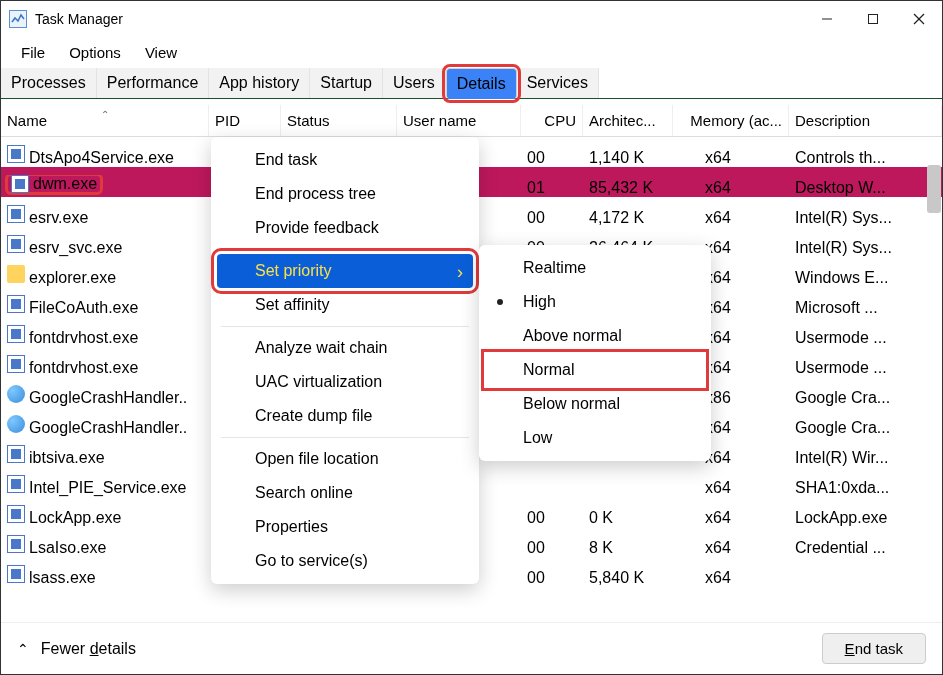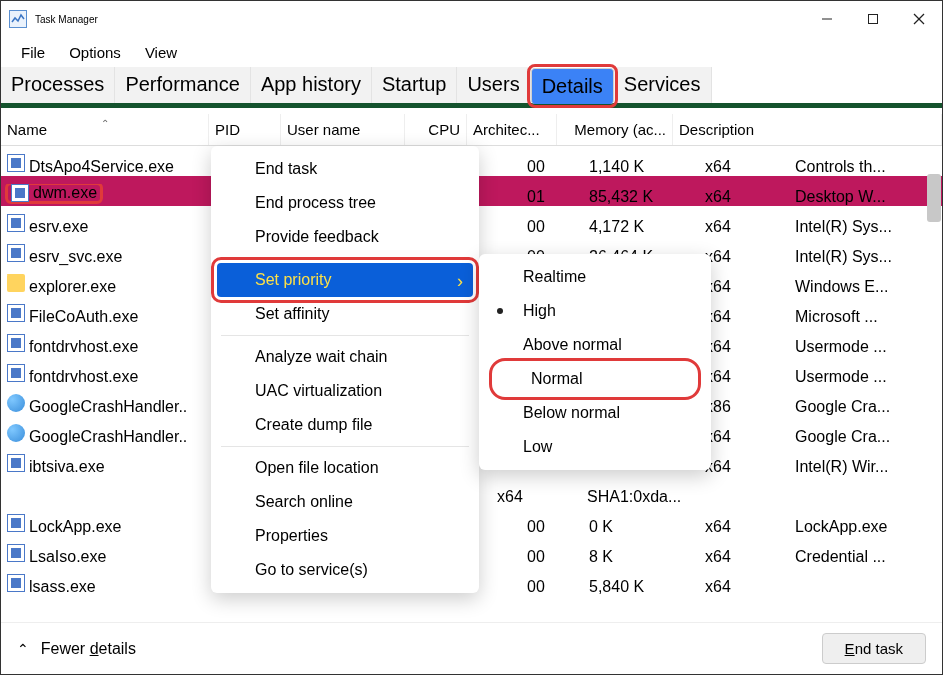--- a/index.html
+++ b/index.html
@@ -1,29 +1,29 @@
 <!DOCTYPE html>
 <html><head>
 <meta charset="utf-8">
 <style>
 * { box-sizing: border-box; margin: 0; padding: 0; font-family: "Segoe UI", Arial, sans-serif; }
 body { background: #fff; width: 943px; height: 675px; overflow: hidden; border: 1px solid #333; position: relative; }
 
 .titlebar { height: 36px; display: flex; align-items: center; padding-left: 8px; }
 .titlebar .app-icon { width: 18px; height: 18px; margin-right: 8px; border: 1px solid #5a8fd0; background: #eaf2fc; display: flex; align-items: center; justify-content: center; }
 .titlebar .app-icon svg { width: 14px; height: 14px; }
-.titlebar .title { font-size: 10px; }
+.titlebar .title { font-size: 14px; }
 .titlebar .win-controls { margin-left: auto; display: flex; }
 .titlebar .win-btn { width: 46px; height: 30px; display: flex; align-items: center; justify-content: center; font-size: 14px; }
 .titlebar .win-btn svg { width: 12px; height: 12px; }
 
 .menubar { height: 30px; display: flex; align-items: center; padding-left: 10px; gap: 4px; font-size: 15px; }
 .menubar .menu-item { padding: 2px 10px; text-align: center; }
 
-.tabs { display: flex; font-size: 20px; border-bottom: 5px solid #14532d; }
+.tabs { display: flex; font-size: 16px; border-bottom: 1px solid #14532d; align-items: flex-end; }
 .tabs .tab { padding: 6px 10px; background: #f2f2f2; border-right: 1px solid #e3e3e3; }
 .tabs .tab.active { background: #3b82f6; border-top: 1px solid #d0d0d0; border-left: 1px solid #d0d0d0; border-right: 1px solid #d0d0d0; position: relative; top: 1px; }
 .highlight-red { outline: 3px solid #e03a3a; outline-offset: 1px; border-radius: 4px; }
 
 .content { position: relative; height: 498px; }
 
 .headers { display: flex; border-bottom: 1px solid #ddd; height: 32px; font-size: 15px; align-items: center; background: #fff; margin-top: 6px; }
 .headers .col { border-right: 1px solid #eee; padding: 0 6px; height: 100%; display: flex; align-items: center; overflow: hidden; white-space: nowrap; }
 .col-name { width: 208px; }
 .col-pid { width: 72px; }
@@ -50,21 +50,21 @@
 
 .context-menu { position: absolute; left: 210px; top: 32px; width: 268px; background: #fff; box-shadow: 0 6px 20px rgba(0,0,0,.2); border-radius: 6px; padding: 6px 0; font-size: 16px; z-index: 10; }
 .context-menu .cm-item { padding: 8px 22px 8px 44px; position: relative; }
 .context-menu .cm-item.highlighted { background: #0a5fd9; color: #fde047; margin: 0 6px; border-radius: 4px; padding-left: 38px; padding-right: 16px; outline: 3px solid #e03a3a; outline-offset: 3px; }
 .context-menu .cm-item.highlighted::after { content: "›"; position: absolute; right: 10px; font-size: 18px; }
 .context-menu .sep { height: 1px; background: #e5e5e5; margin: 4px 10px; }
 
 .submenu { position: absolute; left: 478px; top: 140px; width: 232px; background: #fff; box-shadow: 0 6px 20px rgba(0,0,0,.2); border-radius: 6px; padding: 6px 0; font-size: 16px; z-index: 11; }
 .submenu .sm-item { padding: 8px 22px 8px 44px; position: relative; }
 .submenu .sm-item .bullet { position: absolute; left: 18px; top: 14px; width: 6px; height: 6px; background: #222; border-radius: 50%; }
-.submenu .sm-item.highlighted { outline: 3px solid #e03a3a; outline-offset: 1px; border-radius: 12px; margin: 0 14px; padding-left: 38px; }
+.submenu .sm-item.highlighted { outline: 3px solid #e03a3a; outline-offset: 1px; border-radius: 0; margin: 0 6px; padding-left: 38px; }
 
 .footer { position: absolute; bottom: 0; left: 0; right: 0; height: 52px; display: flex; align-items: center; padding: 0 16px; border-top: 1px solid #eee; }
 .footer .chevron { font-size: 14px; margin-right: 12px; }
 .footer .end-task-btn { margin-left: auto; border: 1px solid #ccc; border-radius: 4px; padding: 6px 22px; font-size: 15px; }
 .footer .end-task-btn u { text-decoration: underline; }
 
 .name-highlight { outline: 3px solid #e03a3a; outline-offset: -1px; border-radius: 4px; padding: 0 4px; display: inline-flex; align-items: center; }
 </style>
 </head>
 <body>
@@ -111,20 +111,21 @@
     <div class="tab active highlight-red">Details</div>
     <div class="tab">Services</div>
   </div>
 
 <div class="content">
 
   <div class="headers">
     <span class="sort-chevron">⌃</span>
     <div class="col col-name">Name</div>
     <div class="col col-pid">PID</div>
+    <div class="col col-status">Status</div>
     <div class="col col-user">User name</div>
     <div class="col col-cpu">CPU</div>
     <div class="col col-arch">Architec...</div>
     <div class="col col-mem">Memory (ac...</div>
     <div class="col col-desc">Description</div>
   </div>
 
   <div class="rows" id="rows">
       <div class="row">
         <div class="cell col-name"><span class="ic ic-generic"></span><span>DtsApo4Service.exe</span></div>
@@ -233,20 +234,21 @@
         <div class="cell col-name"><span class="ic ic-generic"></span><span>ibtsiva.exe</span></div>
         <div class="cell col-pid"></div>
         <div class="cell col-status"></div>
         <div class="cell col-user"></div>
         <div class="cell col-cpu"></div>
         <div class="cell col-mem"></div>
         <div class="cell col-arch">x64</div>
         <div class="cell col-desc">Intel(R) Wir...</div>
       </div>
       <div class="row">
+        <div class="cell col-name"><span class="ic ic-generic"></span><span>Intel_PIE_Service.exe</span></div>
         <div class="cell col-pid"></div>
         <div class="cell col-status"></div>
         <div class="cell col-user"></div>
         <div class="cell col-cpu"></div>
         <div class="cell col-mem"></div>
         <div class="cell col-arch">x64</div>
         <div class="cell col-desc">SHA1:0xda...</div>
       </div>
       <div class="row">
         <div class="cell col-name"><span class="ic ic-generic"></span><span>LockApp.exe</span></div>

